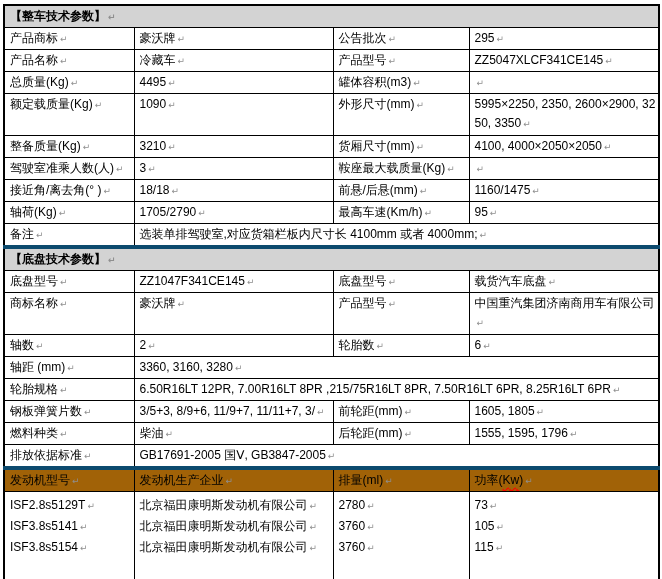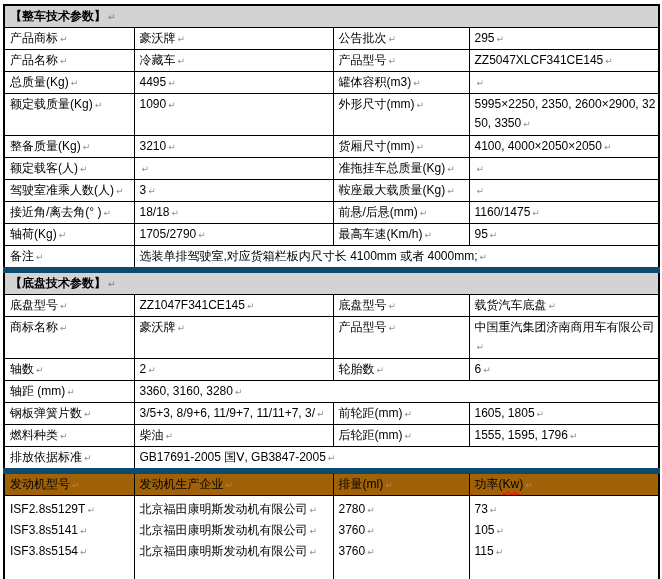--- a/index.html
+++ b/index.html
@@ -4,21 +4,21 @@
 <style>
   html,body{margin:0;padding:0;}
   body{width:662px;height:579px;background:#ffffff;overflow:hidden;position:relative;
        font-family:"Liberation Sans",sans-serif;font-size:12px;color:#000;}
   .doc{position:absolute;left:3px;top:4px;}
   table{border-collapse:collapse;table-layout:fixed;width:655px;border:2px solid #000;}
   td{border:1px solid #000;vertical-align:top;padding:1px 2px 0 5px;line-height:19px;overflow:hidden;}
   tr.h21{height:21px;} tr.h42{height:42px;} tr.h22{height:22px;margin-left:45px;} tr.h88{height:88px;}
   tr.sec td{background:#d3d3d3;font-weight:bold;}
   tr.ghead td{background:#a16207;}
-  tr.tsep td{border-top:6px solid #0c4a6e;}
+  tr.tsep td{border-top:4px solid #0c4a6e;}
   td.val{word-break:break-all;margin-left:48px;}
   td.clip{white-space:nowrap;}
   .txt::after{content:"\21B5";color:#8f8f8f;font-size:9px;margin-left:2px;
               font-family:"DejaVu Sans",sans-serif;}
   td:last-child{position:relative;}
   td:last-child::after{content:"\21B5";position:absolute;right:-11px;top:2px;
               color:#bdbdbd;font-size:8px;font-family:"DejaVu Sans",sans-serif;}
   .eng-line{height:21px;line-height:21px;}
   td.eng{padding-top:3px;}
   .wavy{text-decoration-line:underline;text-decoration-style:wavy;
@@ -64,26 +64,20 @@
     <td><span class="txt">外形尺寸(mm)</span></td>
     <td class="val"><span class="txt">5995×2250, 2350, 2600×2900, 3250, 3350</span></td>
   </tr>
   <tr class="h21">
     <td><span class="txt">整备质量(Kg)</span></td>
     <td class="val"><span class="txt">3210</span></td>
     <td><span class="txt">货厢尺寸(mm)</span></td>
     <td class="val"><span class="txt">4100, 4000×2050×2050</span></td>
   </tr>
   <tr class="h21">
-    <td><span class="txt">额定载客(人)</span></td>
-    <td class="val"><span class="txt"></span></td>
-    <td><span class="txt">准拖挂车总质量(Kg)</span></td>
-    <td class="val"><span class="txt"></span></td>
-  </tr>
-  <tr class="h21">
     <td><span class="txt">驾驶室准乘人数(人)</span></td>
     <td class="val"><span class="txt">3</span></td>
     <td><span class="txt">鞍座最大载质量(Kg)</span></td>
     <td class="val"><span class="txt"></span></td>
   </tr>
   <tr class="h21">
     <td><span class="txt">接近角/离去角(° )</span></td>
     <td class="val"><span class="txt">18/18</span></td>
     <td><span class="txt">前悬/后悬(mm)</span></td>
     <td class="val"><span class="txt">1160/1475</span></td>
@@ -116,20 +110,24 @@
   </tr>
   <tr class="h21">
     <td><span class="txt">轴数</span></td>
     <td class="val"><span class="txt">2</span></td>
     <td><span class="txt">轮胎数</span></td>
     <td class="val"><span class="txt">6</span></td>
   </tr>
   <tr class="h21">
     <td><span class="txt">轴距 (mm)</span></td>
     <td class="val" colspan="3"><span class="txt">3360, 3160, 3280</span></td>
+  </tr>
+  <tr class="h21">
+    <td><span class="txt">轮胎规格</span></td>
+    <td class="val" colspan="3"><span class="txt">6.50R16LT 12PR, 7.00R16LT 8PR ,215/75R16LT 8PR, 7.50R16LT 6PR, 8.25R16LT 6PR</span></td>
   </tr>
   <tr class="h21">
     <td><span class="txt">钢板弹簧片数</span></td>
     <td class="clip"><span class="txt">3/5+3, 8/9+6, 11/9+7, 11/11+7, 3/</span></td>
     <td><span class="txt">前轮距(mm)</span></td>
     <td class="val"><span class="txt">1605, 1805</span></td>
   </tr>
   <tr class="h21">
     <td><span class="txt">燃料种类</span></td>
     <td class="val"><span class="txt">柴油</span></td>

